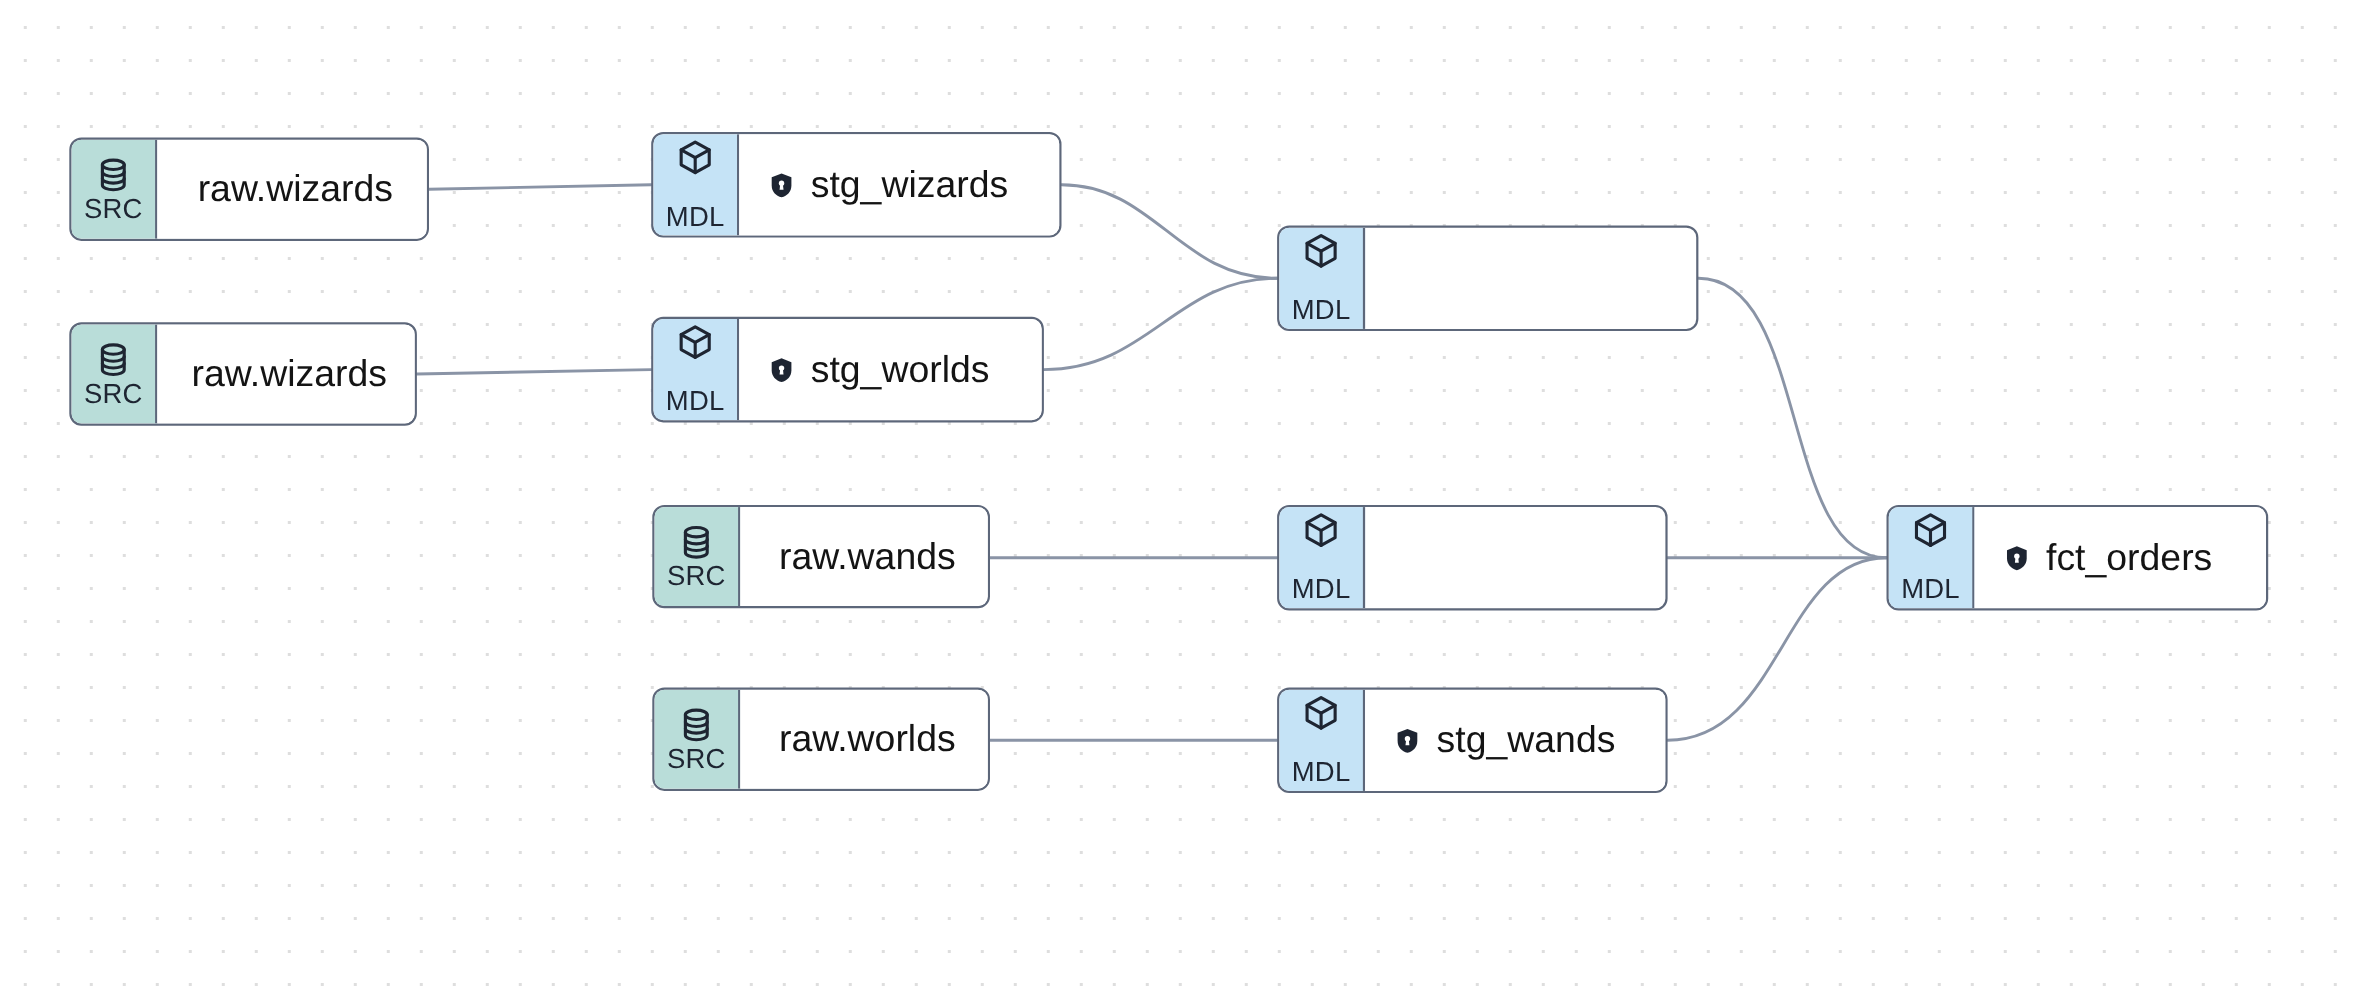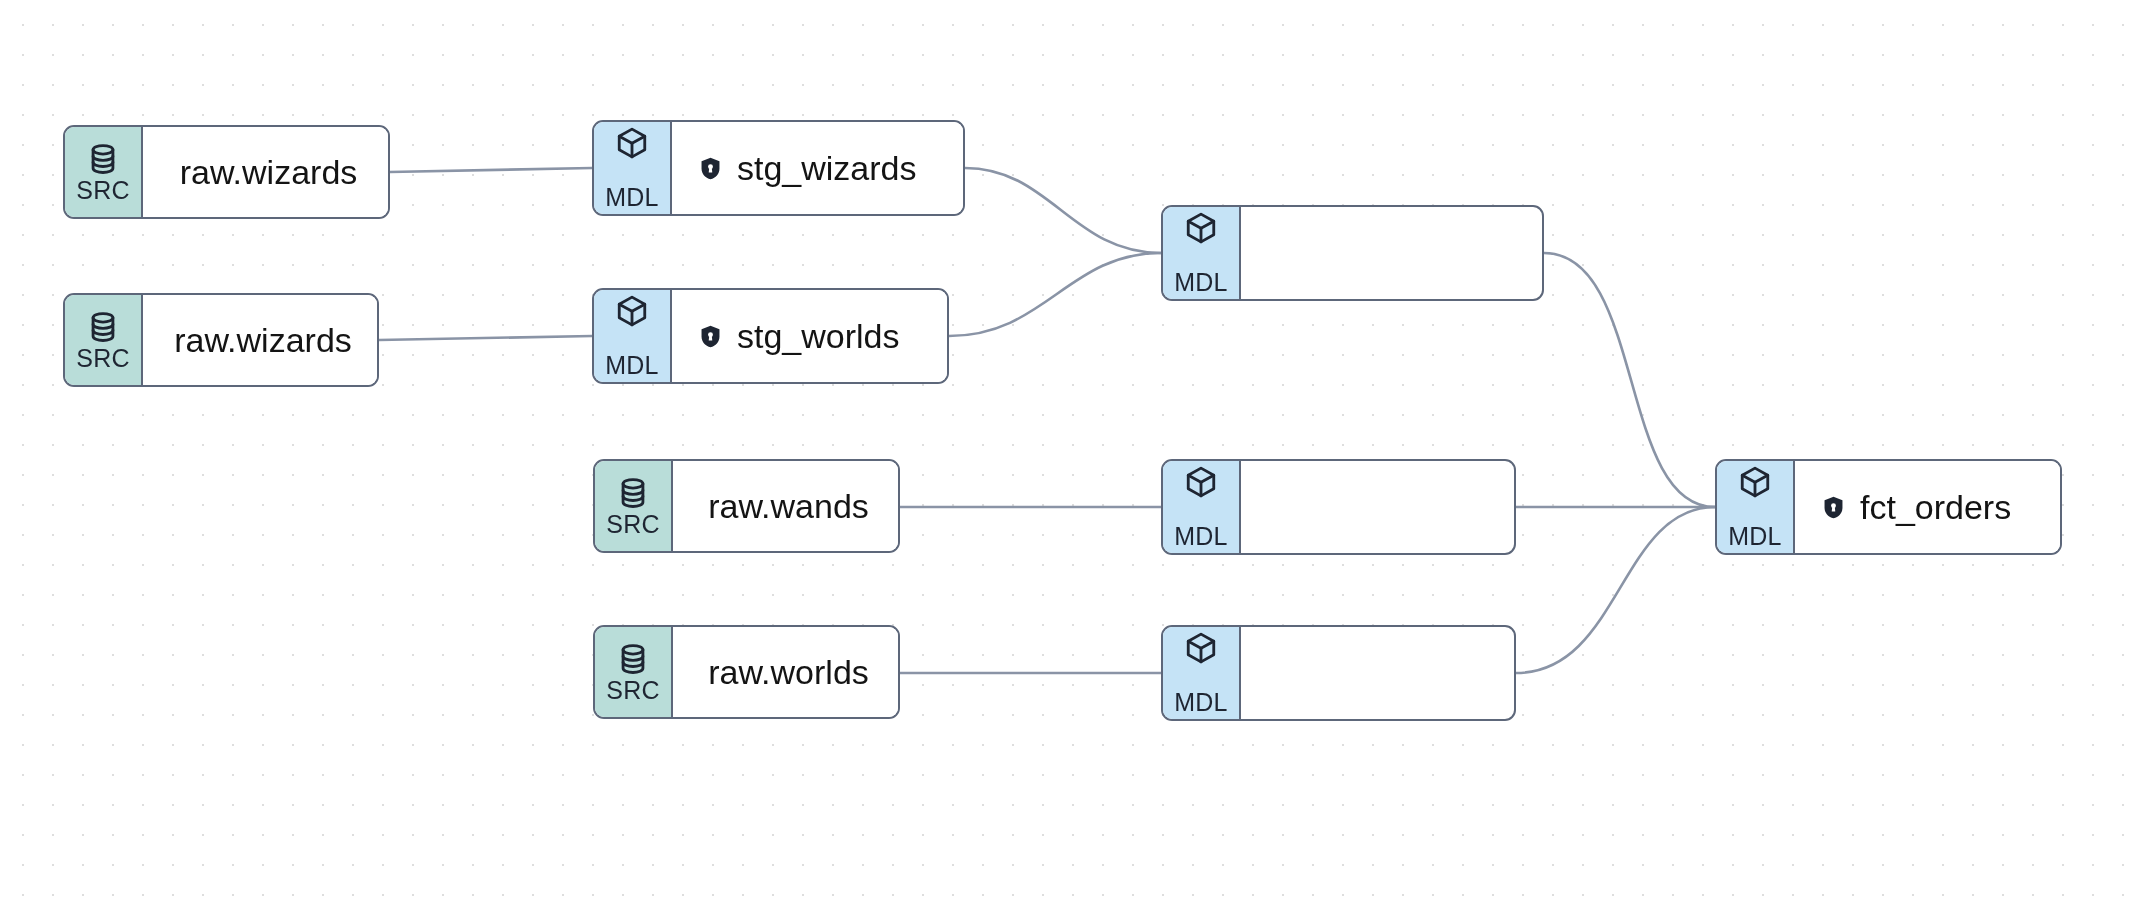--- a/index.html
+++ b/index.html
@@ -221,20 +221,28 @@
 
   <div class="node mdl" style="left:1161px; top:625px; width:355px; height:96px;">
     <div class="node-badge">
       <svg class="badge-icon" viewBox="0 0 24 24" fill="none" stroke="#1e2532" stroke-width="2" stroke-linecap="round" stroke-linejoin="round">
         <path d="M12 2.2 21 7.2v9.6L12 21.8 3 16.8V7.2z"></path>
         <path d="M3 7.2 12 12.2l9-5"></path>
         <path d="M12 12.2v9.6"></path>
       </svg>
       <span class="badge-text">MDL</span>
     </div>
+    <div class="node-body">
+      <svg class="lock-icon" viewBox="0 0 24 24">
+        <path d="M12 1.6 3.4 5v7.1c0 5.3 3.6 9.2 8.6 10.3 5-1.1 8.6-5 8.6-10.3V5z" fill="#1e2532"></path>
+        <circle cx="12" cy="10.2" r="2.35" fill="#ffffff"></circle>
+        <path d="M10.85 10.8h2.3l.55 5.1h-3.4z" fill="#ffffff"></path>
+      </svg>
+      <span class="node-label">stg_wands</span>
+    </div>
   </div>
 
   <div class="node mdl" style="left:1161px; top:205px; width:383px; height:96px;">
     <div class="node-badge">
       <svg class="badge-icon" viewBox="0 0 24 24" fill="none" stroke="#1e2532" stroke-width="2" stroke-linecap="round" stroke-linejoin="round">
         <path d="M12 2.2 21 7.2v9.6L12 21.8 3 16.8V7.2z"></path>
         <path d="M3 7.2 12 12.2l9-5"></path>
         <path d="M12 12.2v9.6"></path>
       </svg>
       <span class="badge-text">MDL</span>

